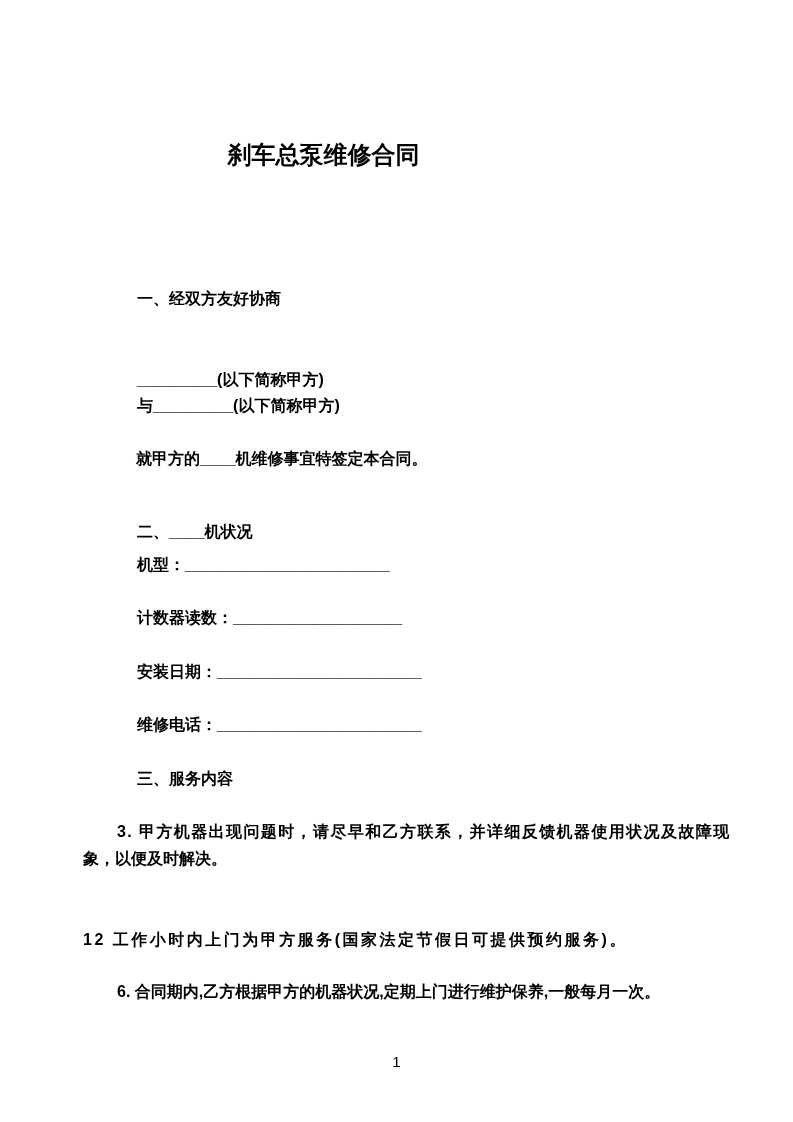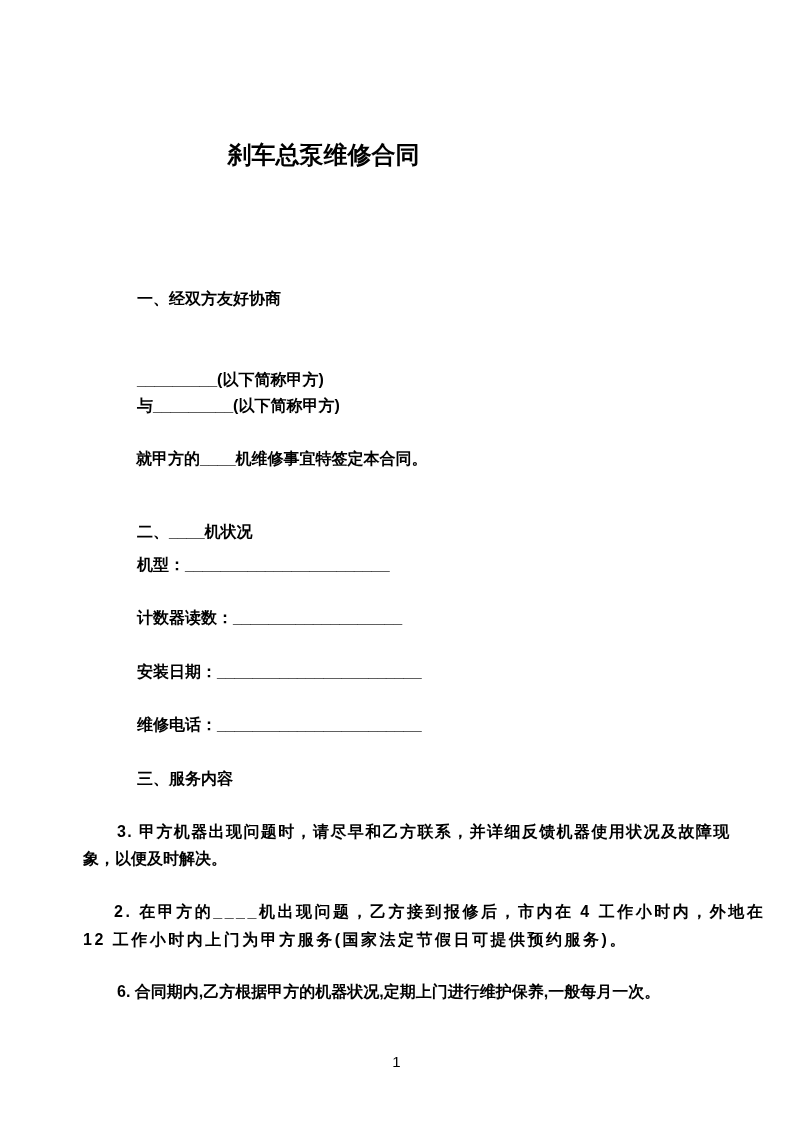--- a/index.html
+++ b/index.html
@@ -79,20 +79,19 @@
   <div class="ln b f-model">机型：_______________________</div>
   <div class="ln b f-date">安装日期：_______________________</div>
   <div class="ln b f-counter">计数器读数：___________________</div>
   <div class="ln b f-phone">维修电话：_______________________</div>
 
   <div class="ln s3-heading">三、服务内容</div>
 
   <div class="ln p1l1">3. 甲方机器出现问题时，请尽早和乙方联系，并详细反馈机器使用状况及故障现</div>
   <div class="ln p1l2">象，以便及时解决。</div>
 
-  <div class="ln p2l1">2. 在甲方的____机出现问题，乙方接到报修后，市内在 4 工作小时内，外地在</div>
   <div class="ln p2l2">12 工作小时内上门为甲方服务(国家法定节假日可提供预约服务)。</div>
 
   <div class="ln p3l1">6. 合同期内,乙方根据甲方的机器状况,定期上门进行维护保养,一般每月一次。</div>
 
   <div class="pagenum">1</div>
 
 </div>
 
 </body></html>

